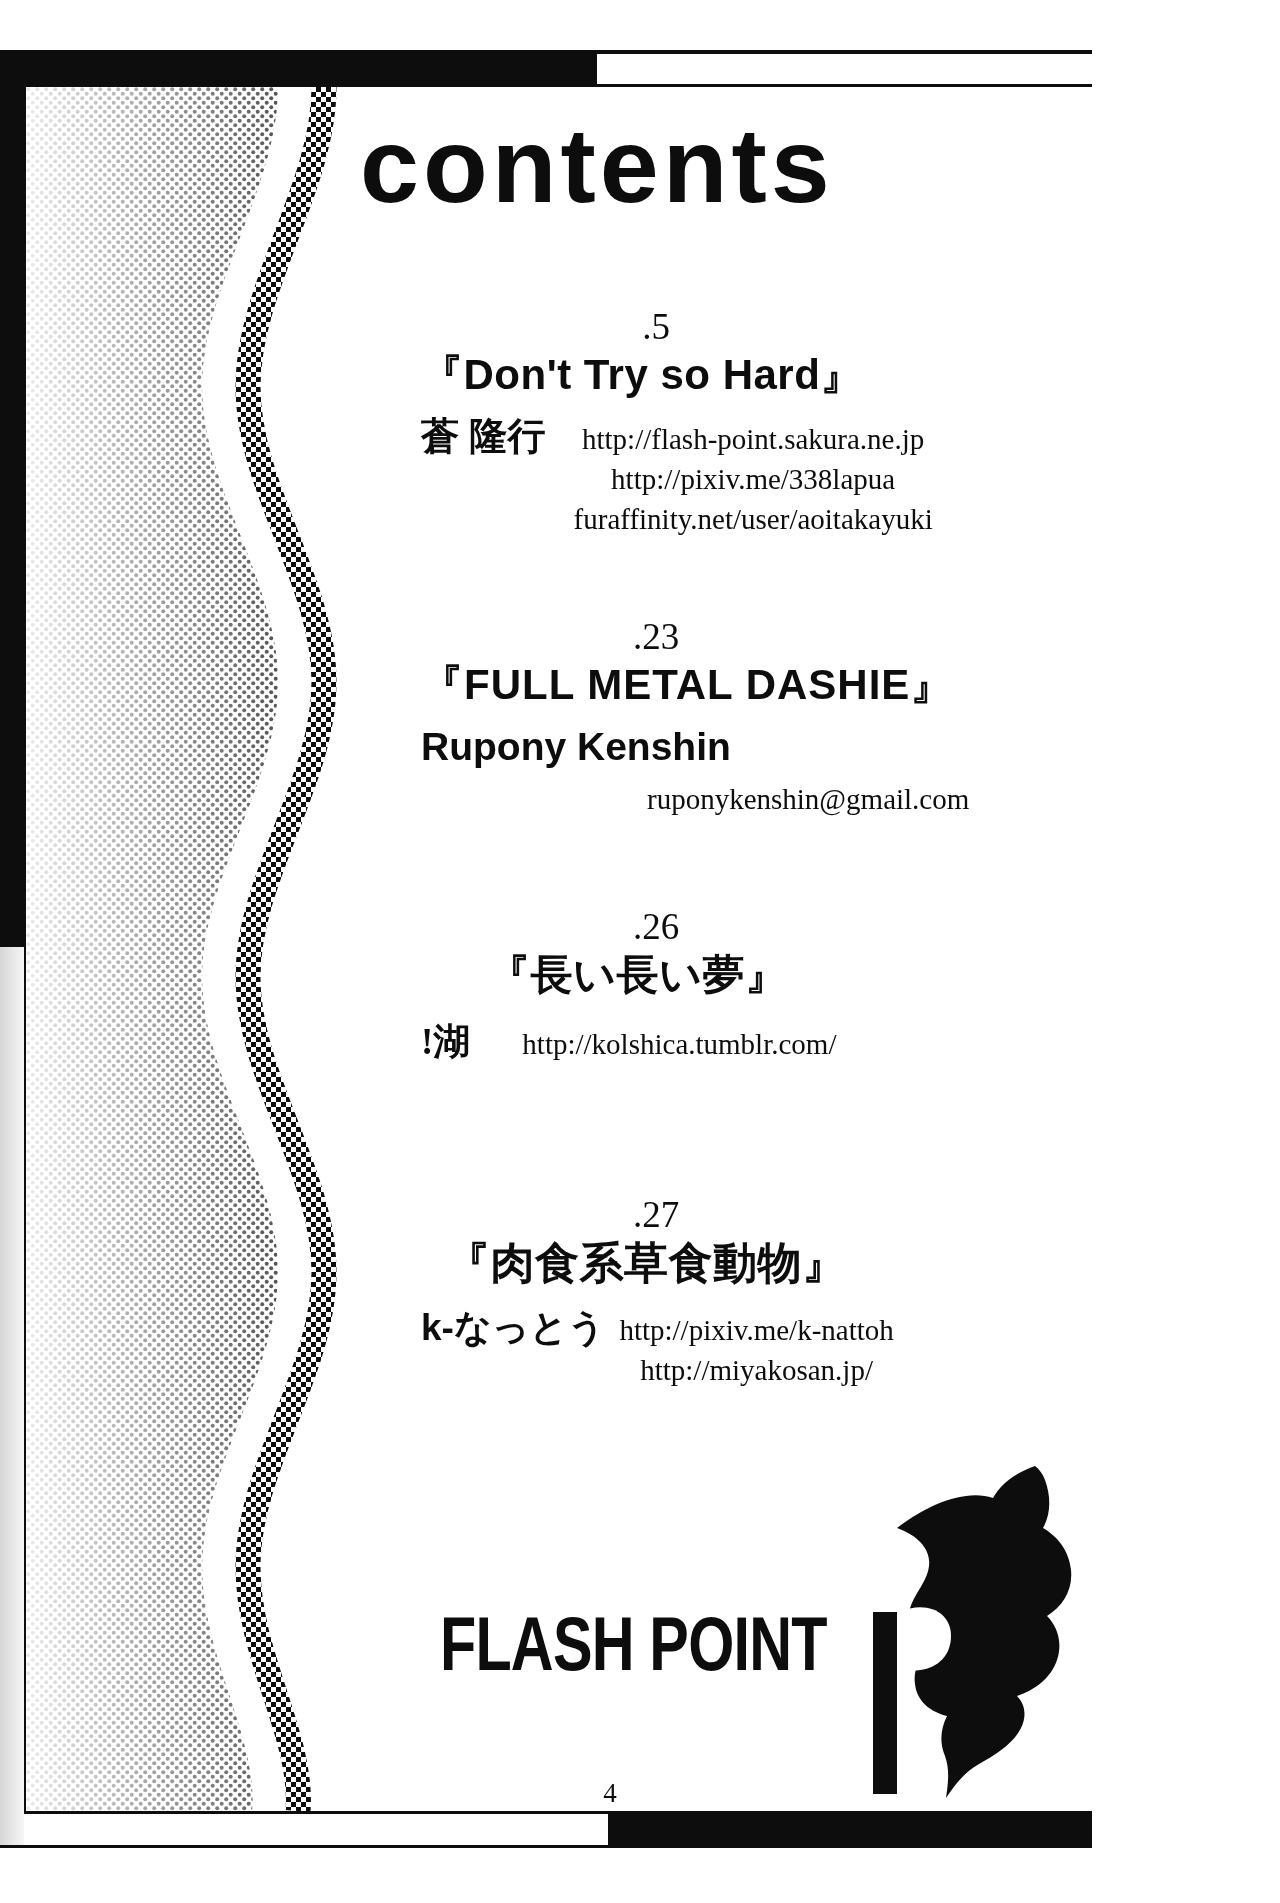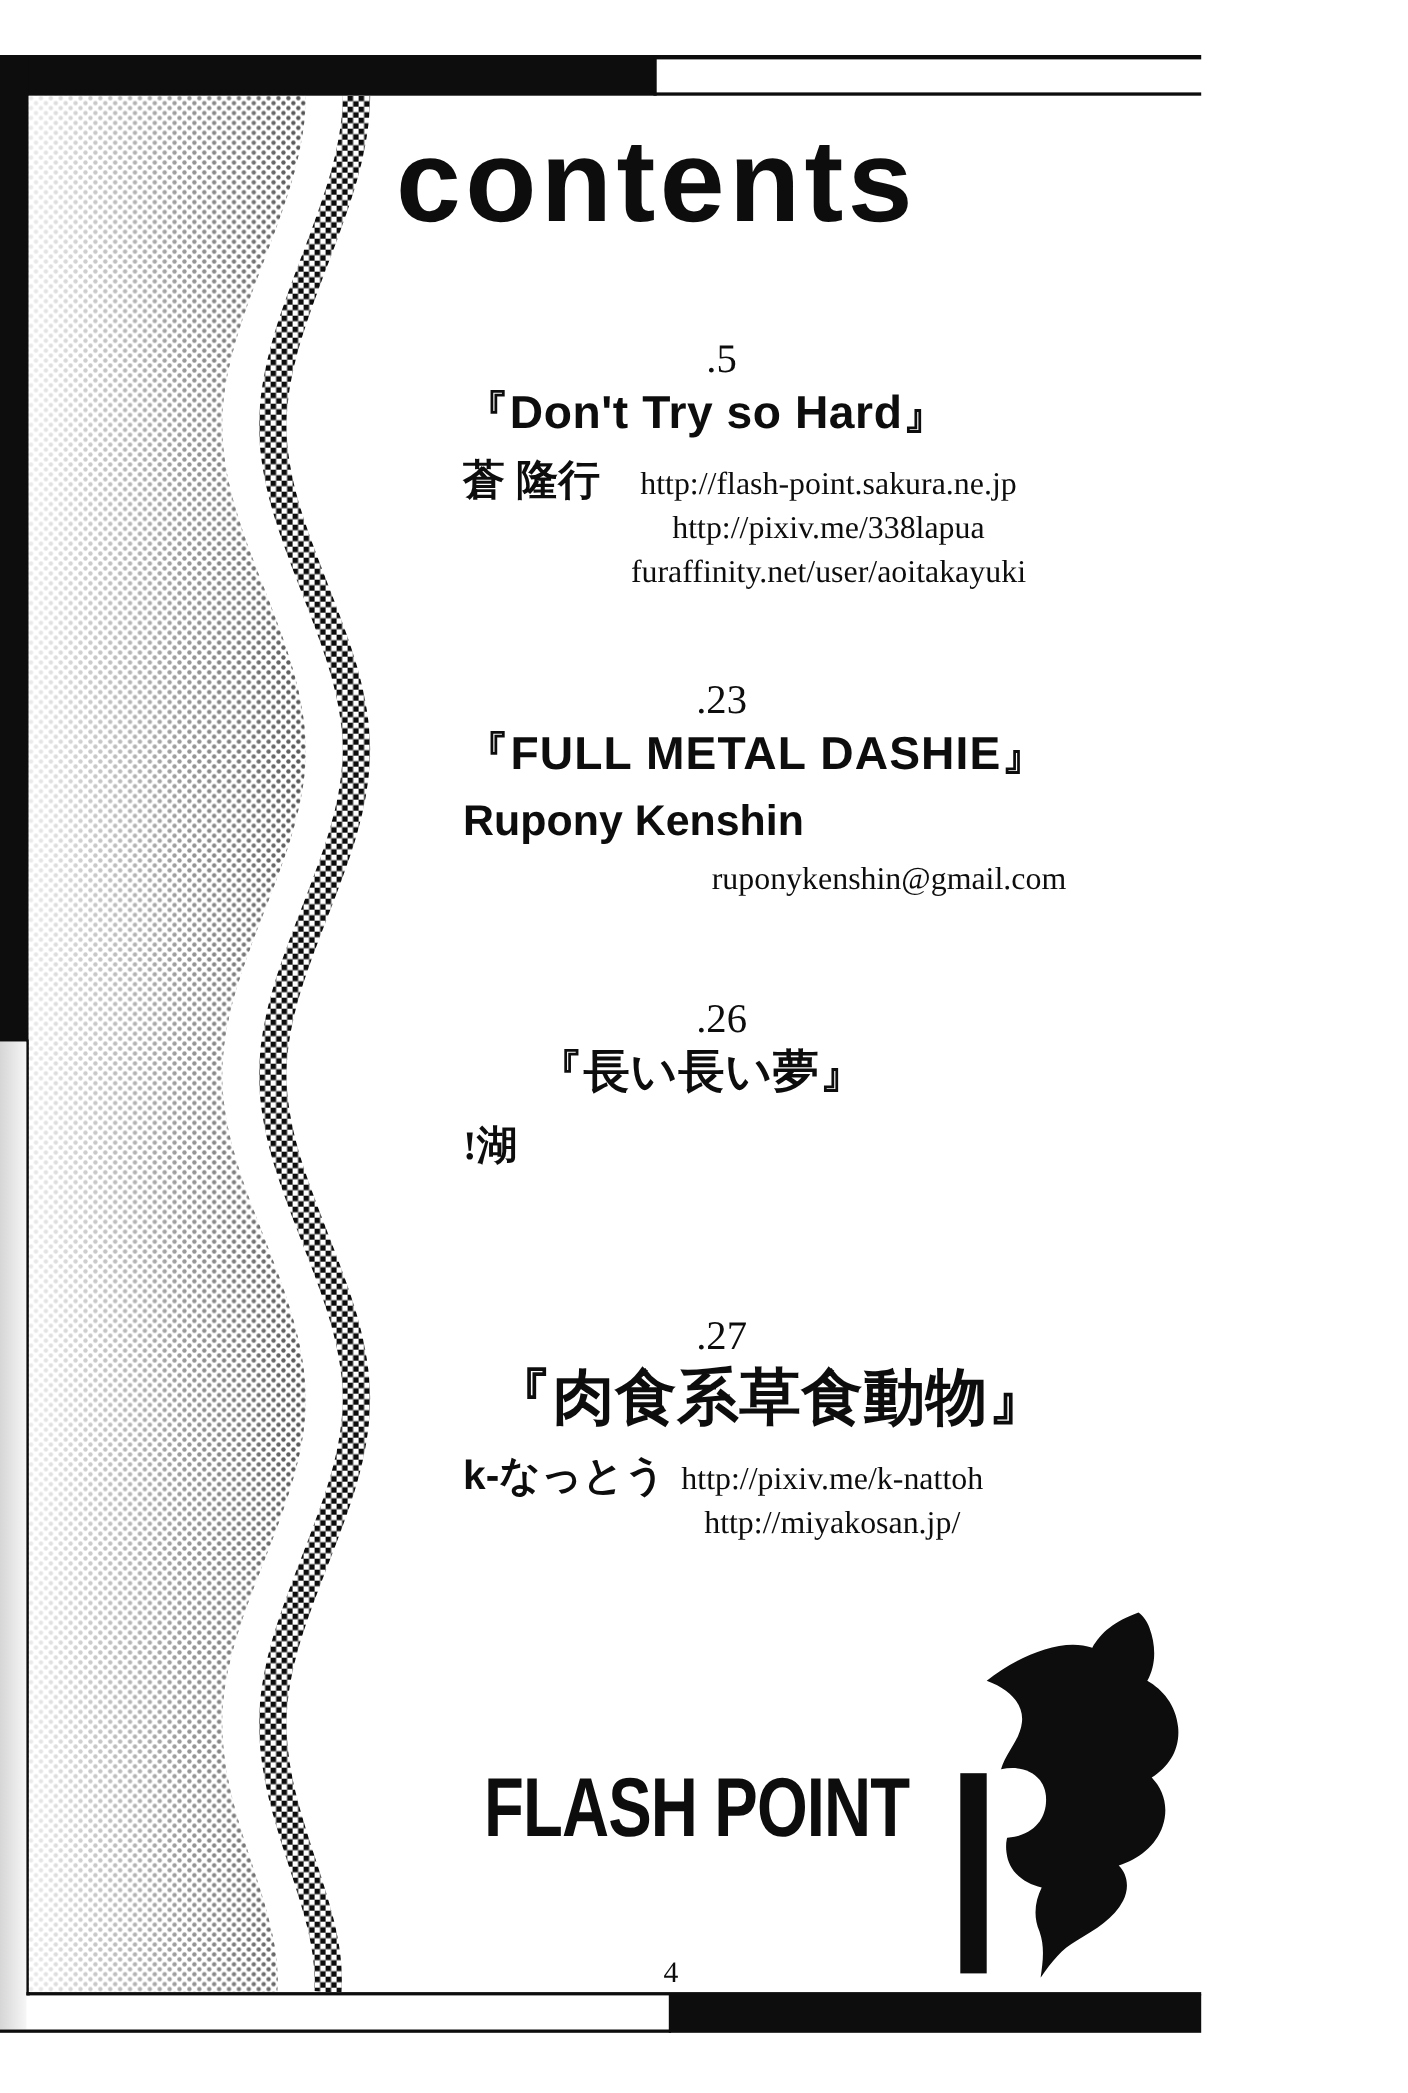--- a/index.html
+++ b/index.html
@@ -43,21 +43,21 @@
   #entry-0 .author{font-size:38px;margin-right:28px;}
   #entry-1{top:618px;}
   #entry-1 .title{margin-top:4px;letter-spacing:1px;}
   #entry-1 .author{font-size:39px;margin-top:16px;}
   #entry-1 .link{margin-left:226px;margin-top:10px;}
   #entry-2{top:908px;}
   #entry-2 .title{margin-top:4px;margin-left:67px;font-family:"Liberation Serif","DejaVu Serif",serif;font-weight:bold;}
   #entry-2 .row{margin-top:18px;}
   #entry-2 .author{font-family:"Liberation Serif","DejaVu Serif",serif;font-size:37px;margin-right:52px;}
   #entry-3{top:1196px;}
-  #entry-3 .title{margin-top:4px;margin-left:25px;font-family:"Liberation Serif","DejaVu Serif",serif;font-weight:bold;font-size:56px;}
+  #entry-3 .title{margin-top:4px;margin-left:25px;font-family:"Liberation Serif","DejaVu Serif",serif;font-weight:bold;font-size:44px;}
   #entry-3 .row{margin-top:14px;}
   #entry-3 .author{font-size:37px;margin-right:14px;}
 
   
   #publisher{position:absolute;left:440px;top:1606px;font-size:76px;font-weight:bold;
         letter-spacing:-1px;line-height:1;transform:scaleX(0.78);transform-origin:0 0;white-space:nowrap;}
   #flame-logo{position:absolute;left:853px;top:1464px;}
   #folio{position:absolute;left:560px;top:1778px;width:100px;text-align:center;
         font-family:"Liberation Serif","DejaVu Serif",serif;font-size:27px;}
 
@@ -141,20 +141,21 @@
     <div class="title">『FULL METAL DASHIE』</div>
     <div class="author">Rupony Kenshin</div>
     <div class="link">ruponykenshin@gmail.com</div>
   </div>
 
   <div class="entry" id="entry-2">
     <div class="num">.26</div>
     <div class="title">『長い長い夢』</div>
     <div class="row">
       <div class="author">!湖</div>
+      <div class="link">http://kolshica.tumblr.com/</div>
     </div>
   </div>
 
   <div class="entry" id="entry-3">
     <div class="num">.27</div>
     <div class="title">『肉食系草食動物』</div>
     <div class="row">
       <div class="author">k-なっとう</div>
       <div class="links">
         <div class="link">http://pixiv.me/k-nattoh</div>

